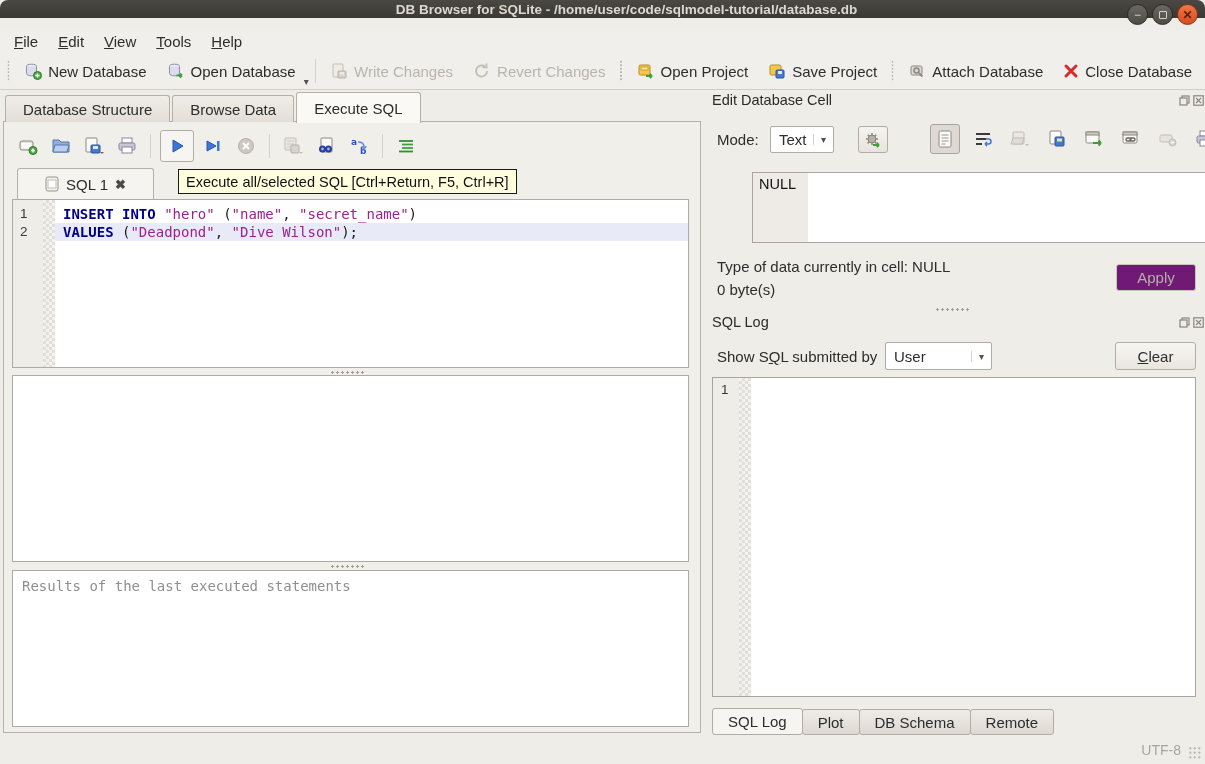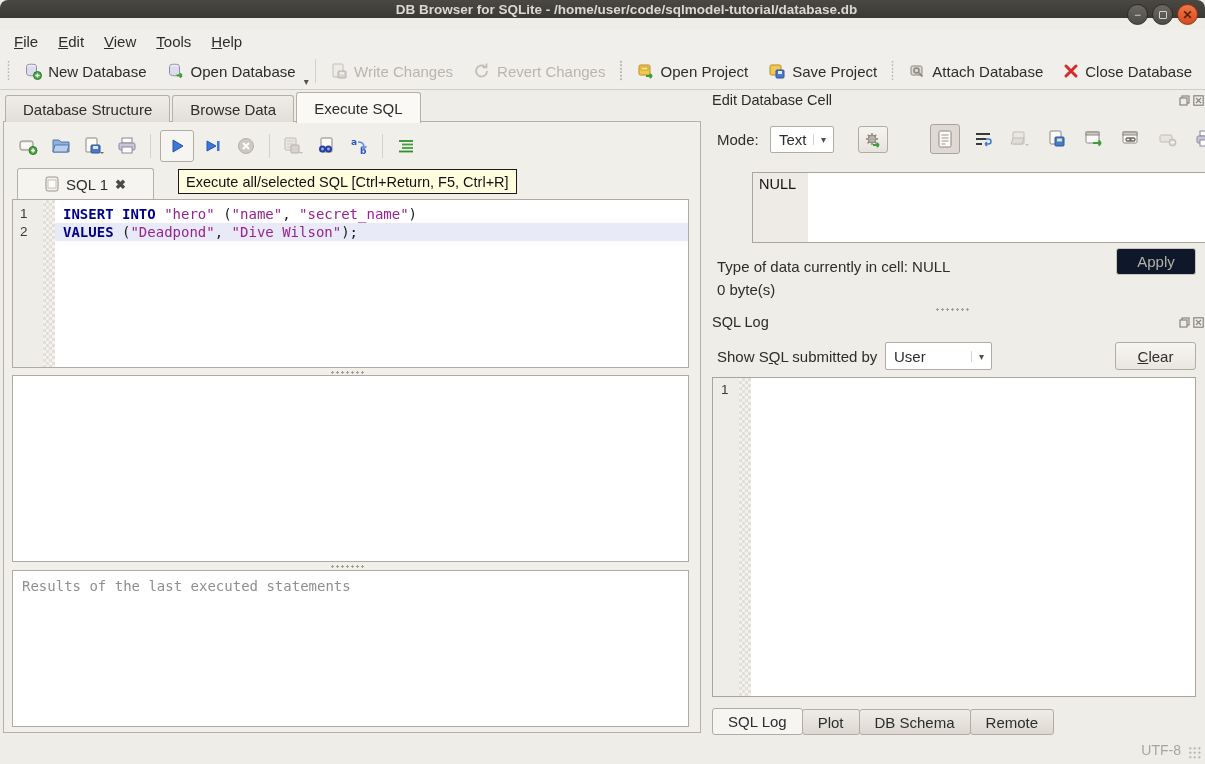--- a/index.html
+++ b/index.html
@@ -92,22 +92,22 @@
 
   .ec-icons { position:absolute; left:930px; top:124px; display:flex; align-items:center; gap:9px; }
   .togglebtn { width:30px; height:30px; border:1px solid #aba49c; border-radius:3px; background:#dedad3;
     display:flex; align-items:center; justify-content:center; }
 
   .cellbox { position:absolute; left:712px; top:172px; width:484px; height:71px; border:1px solid #aba49c;
     background:#fff; display:flex;margin-left:40px; }
   .cell-gutter { width:55px; background:#eeebe6; padding:3px 0 0 6px; font-size:14.5px; color:#111; }
   .cell-content { flex:1; background:#fff; }
 
-  .apply { position:absolute; left:1116px; top:248px; width:80px; height:27px; border:1px solid #c9c4bc;
-    border-radius:3px; background:#0f172a; color:#b4b0a8; font-size:15px; display:flex; align-items:center; justify-content:center; }
+  .apply { position:absolute; left:1116px; top:264px; width:80px; height:27px; border:1px solid #c9c4bc;
+    border-radius:3px; background:#701a75; color:#b4b0a8; font-size:15px; display:flex; align-items:center; justify-content:center; }
   .btn { position:absolute; border:1px solid #b2aca4; border-radius:3px; background:linear-gradient(#f8f6f2,#e9e6e0);
     display:flex; align-items:center; justify-content:center; font-size:15px; }
 
   .logbox { position:absolute; left:712px; top:377px; width:484px; height:320px; border:1px solid #aba49c;
     background:#fff; display:flex; }
   .log-gutter { width:26px; background:#efede8; padding-top:4px; font-size:13.5px; color:#3a3a3a; }
   .log-gutter div { padding-left:8px; }
 
   .bottom-tabs { position:absolute; left:712px; top:708px; height:27px; display:flex; }
   .btab { padding:0 15px; display:flex; align-items:center; border:1px solid #b2aca4; border-radius:3px;

